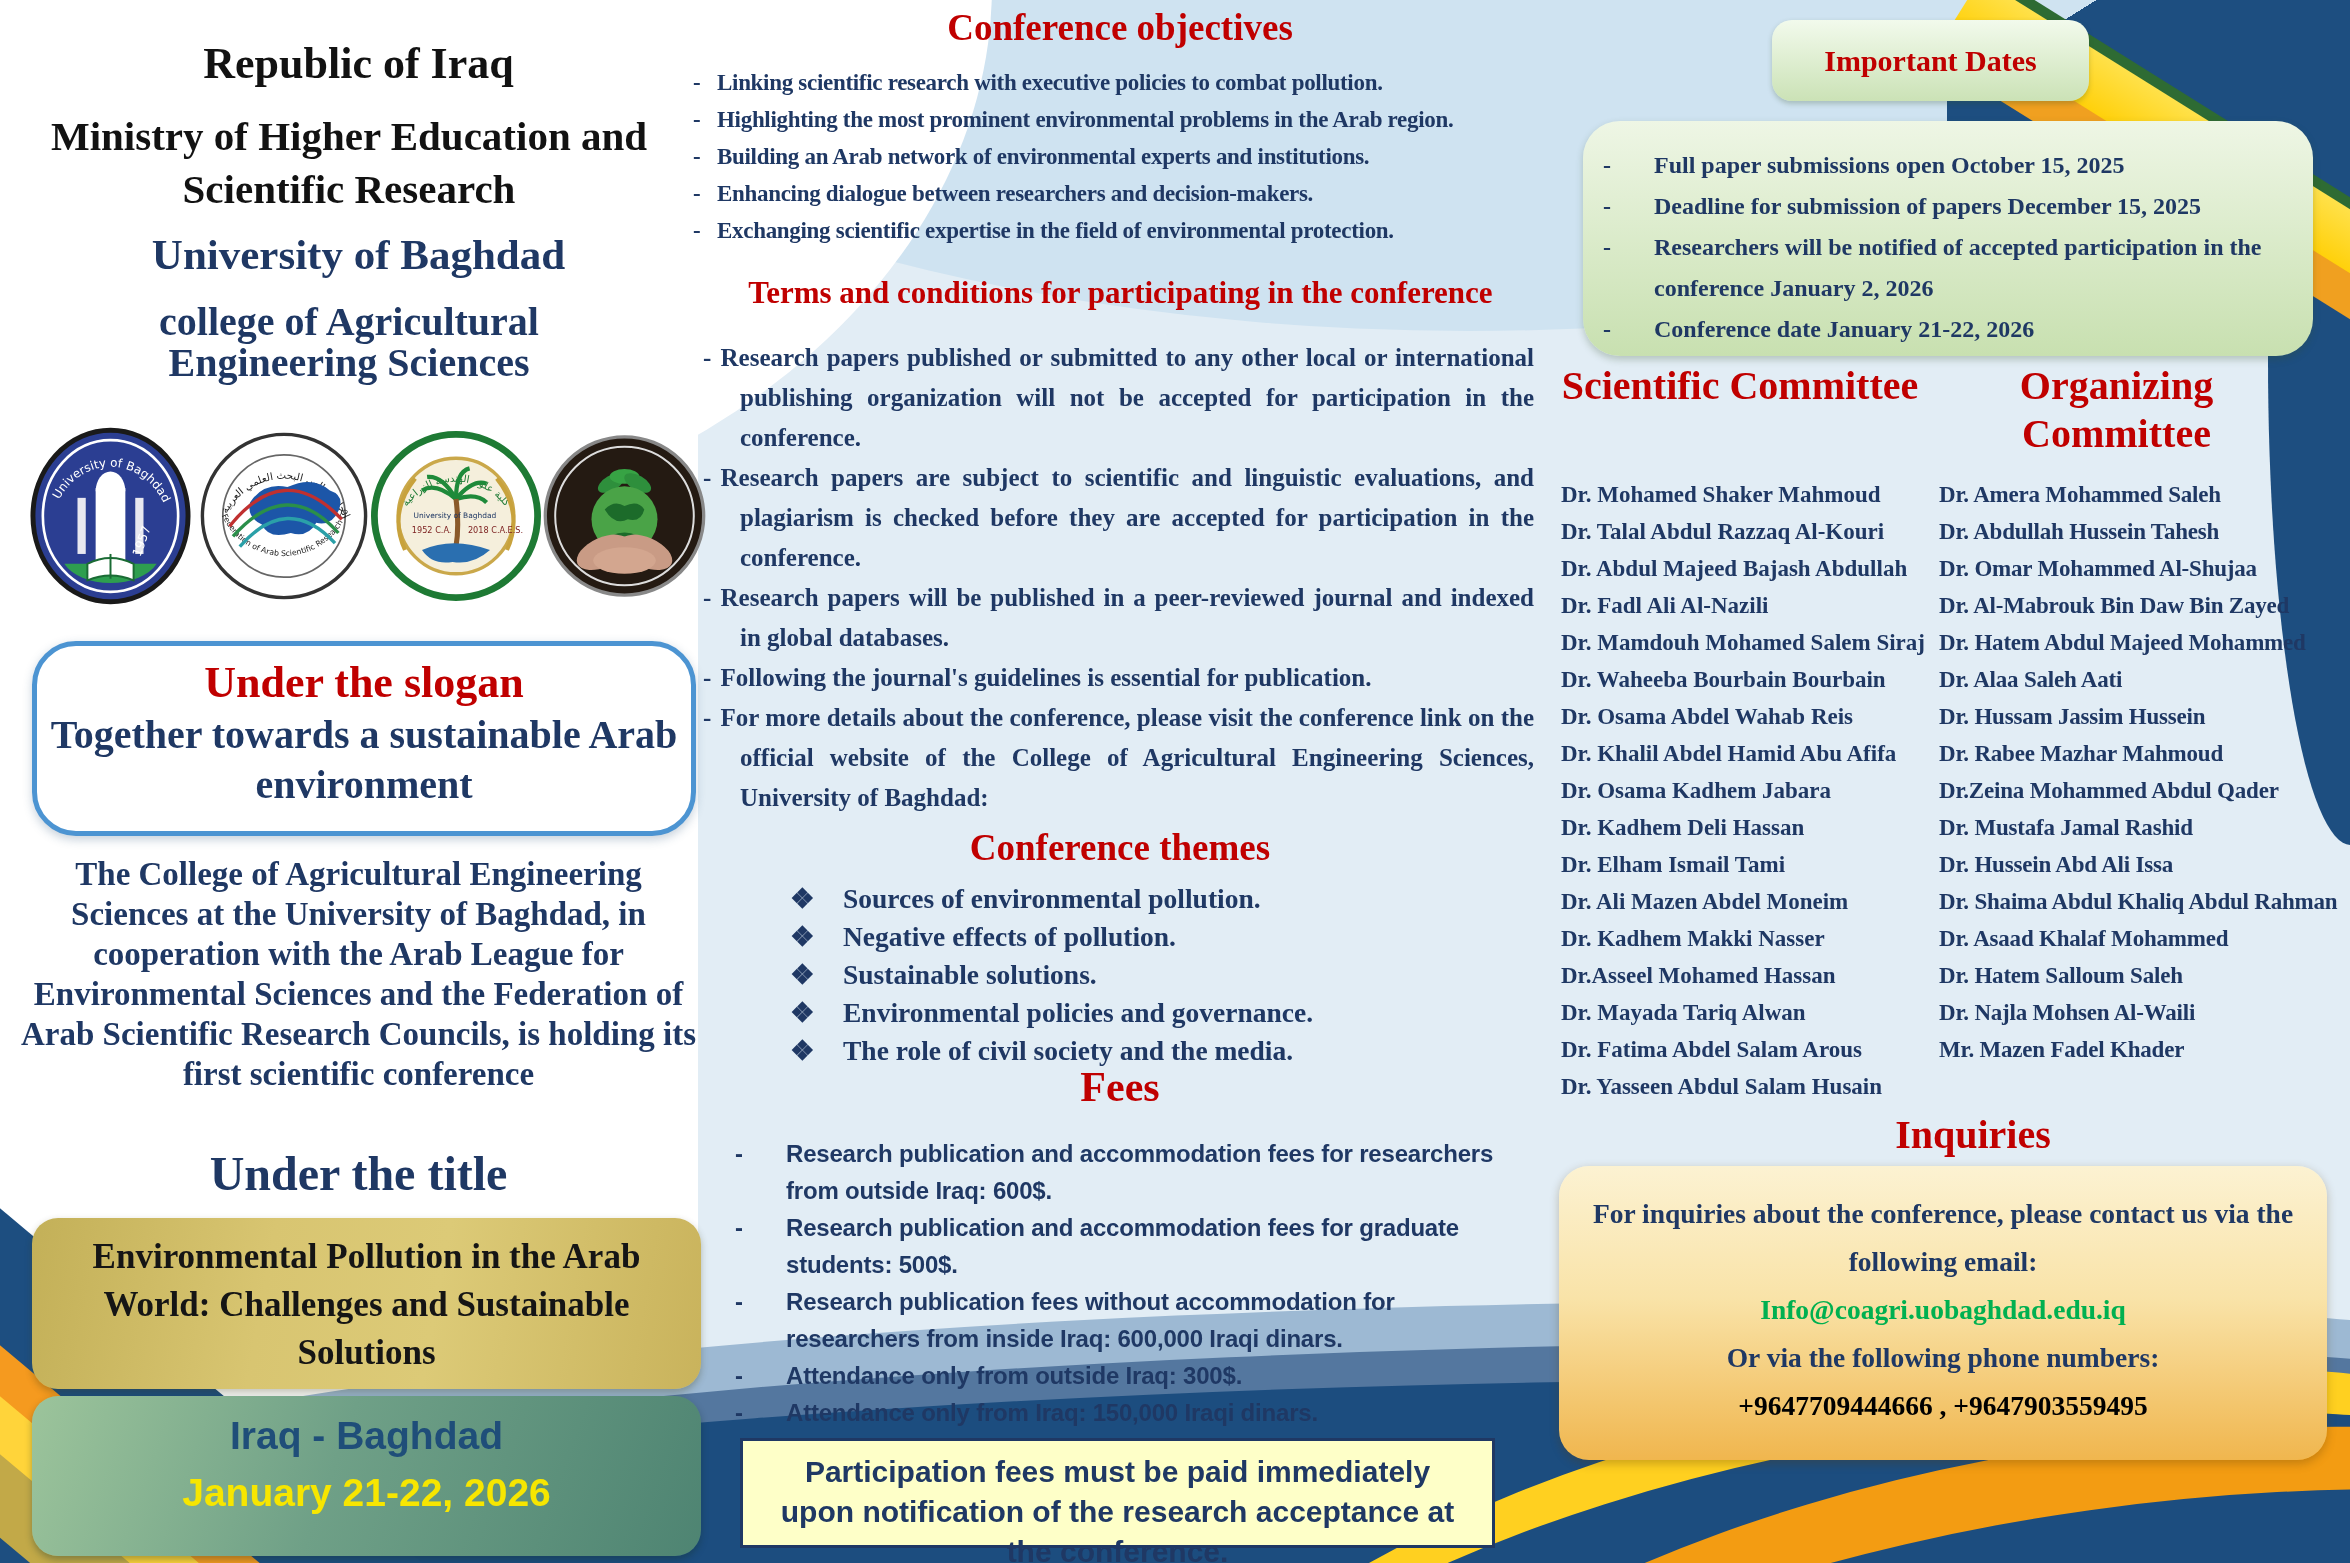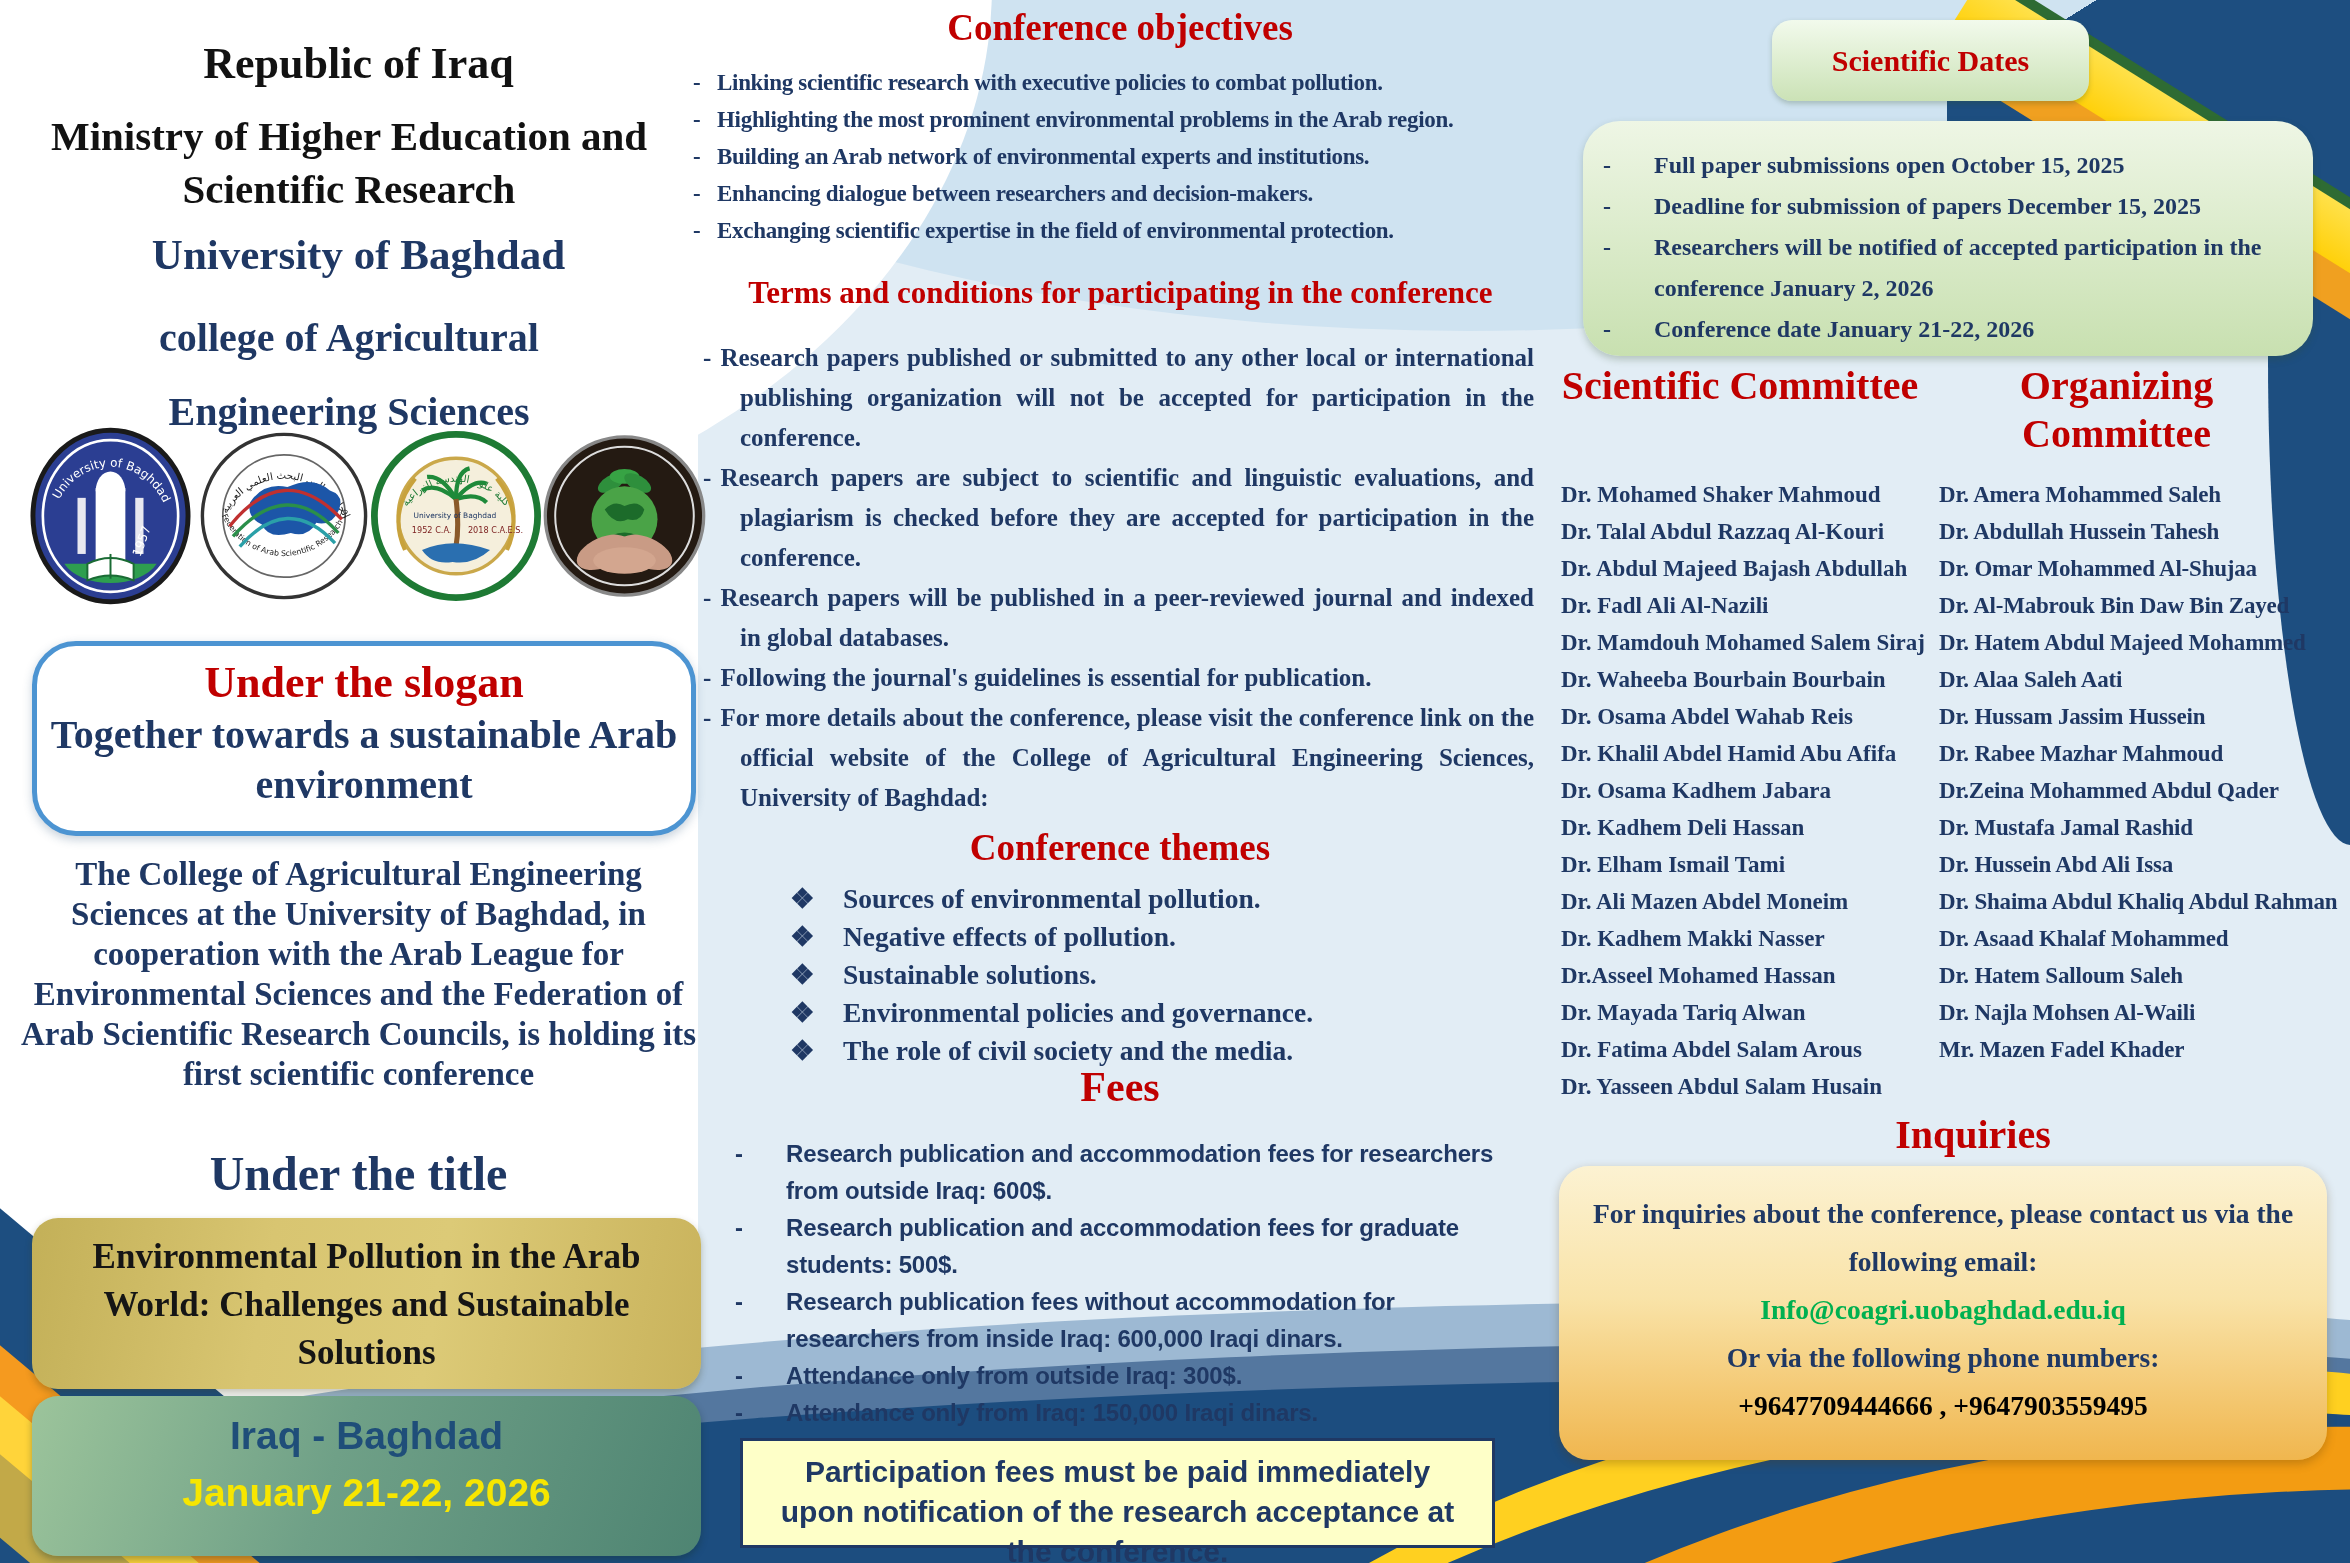--- a/index.html
+++ b/index.html
@@ -40,21 +40,21 @@
         border-top:66px solid #f39c12;transform:rotate(-8deg);}
   
   .serifb{font-family:"Liberation Serif",serif;font-weight:bold;}
   .sansb{font-family:"Liberation Sans",sans-serif;font-weight:bold;}
   .red{color:#C00000;}.navy{color:#1F3864;}.blk{color:#121212;}
   .ctr{text-align:center;}
   
   .republic{left:37px;top:37px;width:643px;font-size:44px;line-height:53px;}
   .ministry{left:46px;top:110px;width:606px;font-size:41px;line-height:53px;}
   .university{left:37px;top:230px;width:643px;font-size:43px;}
-  .college{left:55px;top:301px;width:588px;font-size:40px;line-height:74px;}
+  .college{left:55px;top:301px;width:588px;font-size:40px;line-height:41px;}
   .logos{left:27.5px;top:422px;width:680px;height:188px;display:flex;justify-content:space-between;align-items:center;}
   .logo{width:165px;height:184px;}
   .slogan-box{left:32px;top:641px;width:654px;height:185px;background:#fff;border:5.5px solid #4c94d2;
               border-radius:44px;box-shadow:0 3.7px 9.2px rgba(40,80,120,.25);}
   .slogan-h{margin-top:11px;font-size:44px;}
   .slogan-t{margin-top:1.8px;font-size:40px;line-height:50px;}
   .intro{left:16.5px;top:854px;width:684px;font-size:33px;line-height:40px;}
   .under-title{left:37px;top:1146px;width:643px;font-size:48px;}
   .gold-box{left:32px;top:1218px;width:669px;height:171px;border-radius:26px;
             background:linear-gradient(100deg,#c3b058 0%,#d8c571 35%,#dcca77 60%,#c9b35c 100%);
@@ -311,21 +311,21 @@
         <span class="mk">-</span>
         <span class="tx">Attendance only from Iraq: 150,000 Iraqi dinars.</span>
       </div>
     </div>
 
   <div class="abs note-box">
     <div class="note-t sansb navy ctr">Participation fees must be paid immediately upon notification of the research acceptance at the conference.</div>
   </div>
 
   <div class="abs dates-title-box">
-    <div class="dates-title serifb red ctr">Scientific Dates</div>
+    <div class="dates-title serifb red ctr">Important Dates</div>
   </div>
   <div class="abs dates-box">
     <div class="dates-list serifb navy flex">
         <div class="li">
           <span class="mk">-</span>
           <span class="tx">Full paper submissions open October 15, 2025</span>
         </div>
         <div class="li">
           <span class="mk">-</span>
           <span class="tx">Deadline for submission of papers December 15, 2025</span>

